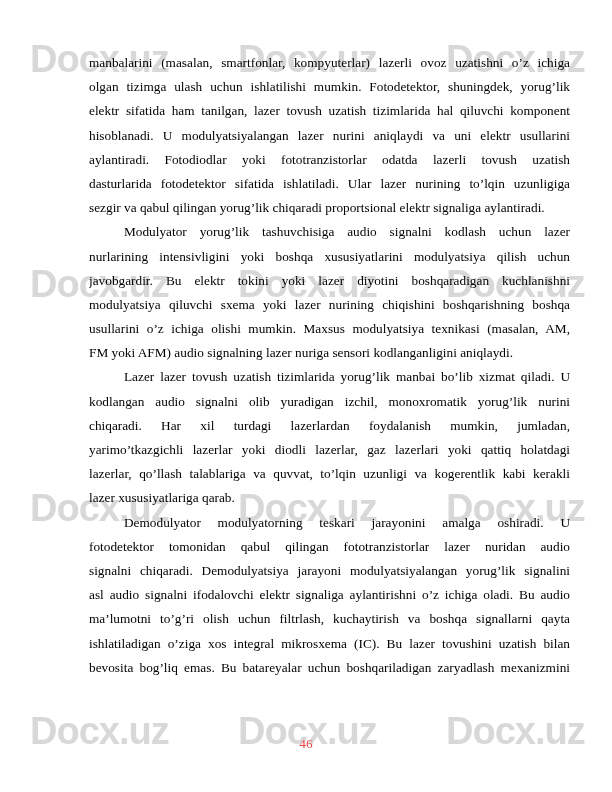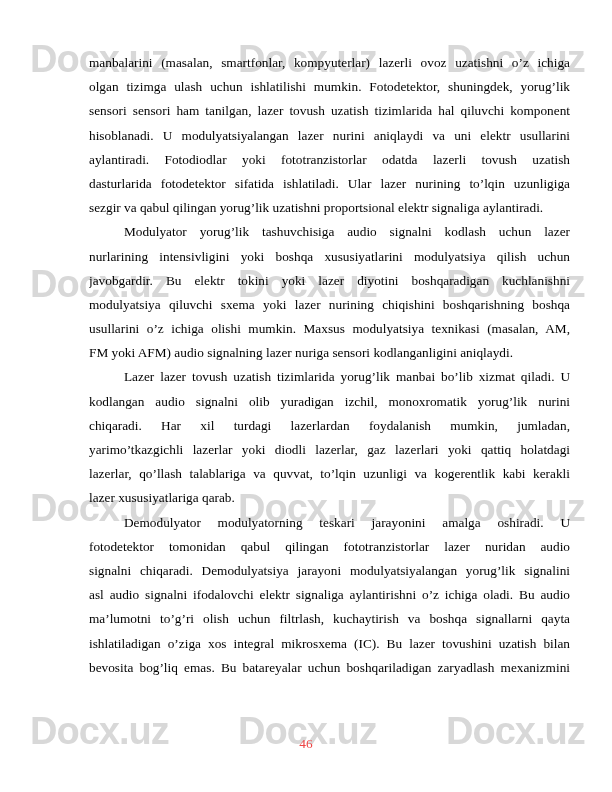--- a/index.html
+++ b/index.html
@@ -79,25 +79,25 @@
 
     <span class="watermark" style="left:30px;  top:710px;">Docx.uz</span>
     <span class="watermark" style="left:238px; top:710px;">Docx.uz</span>
     <span class="watermark" style="left:446px; top:710px;">Docx.uz</span>
   </div>
 
   <div class="text-block">
 
     <div class="line">manbalarini (masalan, smartfonlar, kompyuterlar) lazerli ovoz uzatishni o’z ichiga</div>
     <div class="line">olgan tizimga ulash uchun ishlatilishi mumkin. Fotodetektor, shuningdek, yorug’lik</div>
-    <div class="line">sensori sensori ham tanilgan, lazer tovush uzatish tizimlarida hal qiluvchi komponent</div>
+    <div class="line">elektr sifatida ham tanilgan, lazer tovush uzatish tizimlarida hal qiluvchi komponent</div>
     <div class="line">hisoblanadi. U modulyatsiyalangan lazer nurini aniqlaydi va uni elektr usullarini</div>
     <div class="line">aylantiradi. Fotodiodlar yoki fototranzistorlar odatda lazerli tovush uzatish</div>
     <div class="line">dasturlarida fotodetektor sifatida ishlatiladi. Ular lazer nurining to’lqin uzunligiga</div>
-    <div class="line para-end">sezgir va qabul qilingan yorug’lik uzatishni proportsional elektr signaliga aylantiradi.</div>
+    <div class="line para-end">sezgir va qabul qilingan yorug’lik chiqaradi proportsional elektr signaliga aylantiradi.</div>
 
     <div class="line indent">Modulyator yorug’lik tashuvchisiga audio signalni kodlash uchun lazer</div>
     <div class="line">nurlarining intensivligini yoki boshqa xususiyatlarini modulyatsiya qilish uchun</div>
     <div class="line">javobgardir. Bu elektr tokini yoki lazer diyotini boshqaradigan kuchlanishni</div>
     <div class="line">modulyatsiya qiluvchi sxema yoki lazer nurining chiqishini boshqarishning boshqa</div>
     <div class="line">usullarini o’z ichiga olishi mumkin. Maxsus modulyatsiya texnikasi (masalan, AM,</div>
     <div class="line para-end">FM yoki AFM) audio signalning lazer nuriga sensori kodlanganligini aniqlaydi.</div>
 
     <div class="line indent">Lazer lazer tovush uzatish tizimlarida yorug’lik manbai bo’lib xizmat qiladi. U</div>
     <div class="line">kodlangan audio signalni olib yuradigan izchil, monoxromatik yorug’lik nurini</div>

